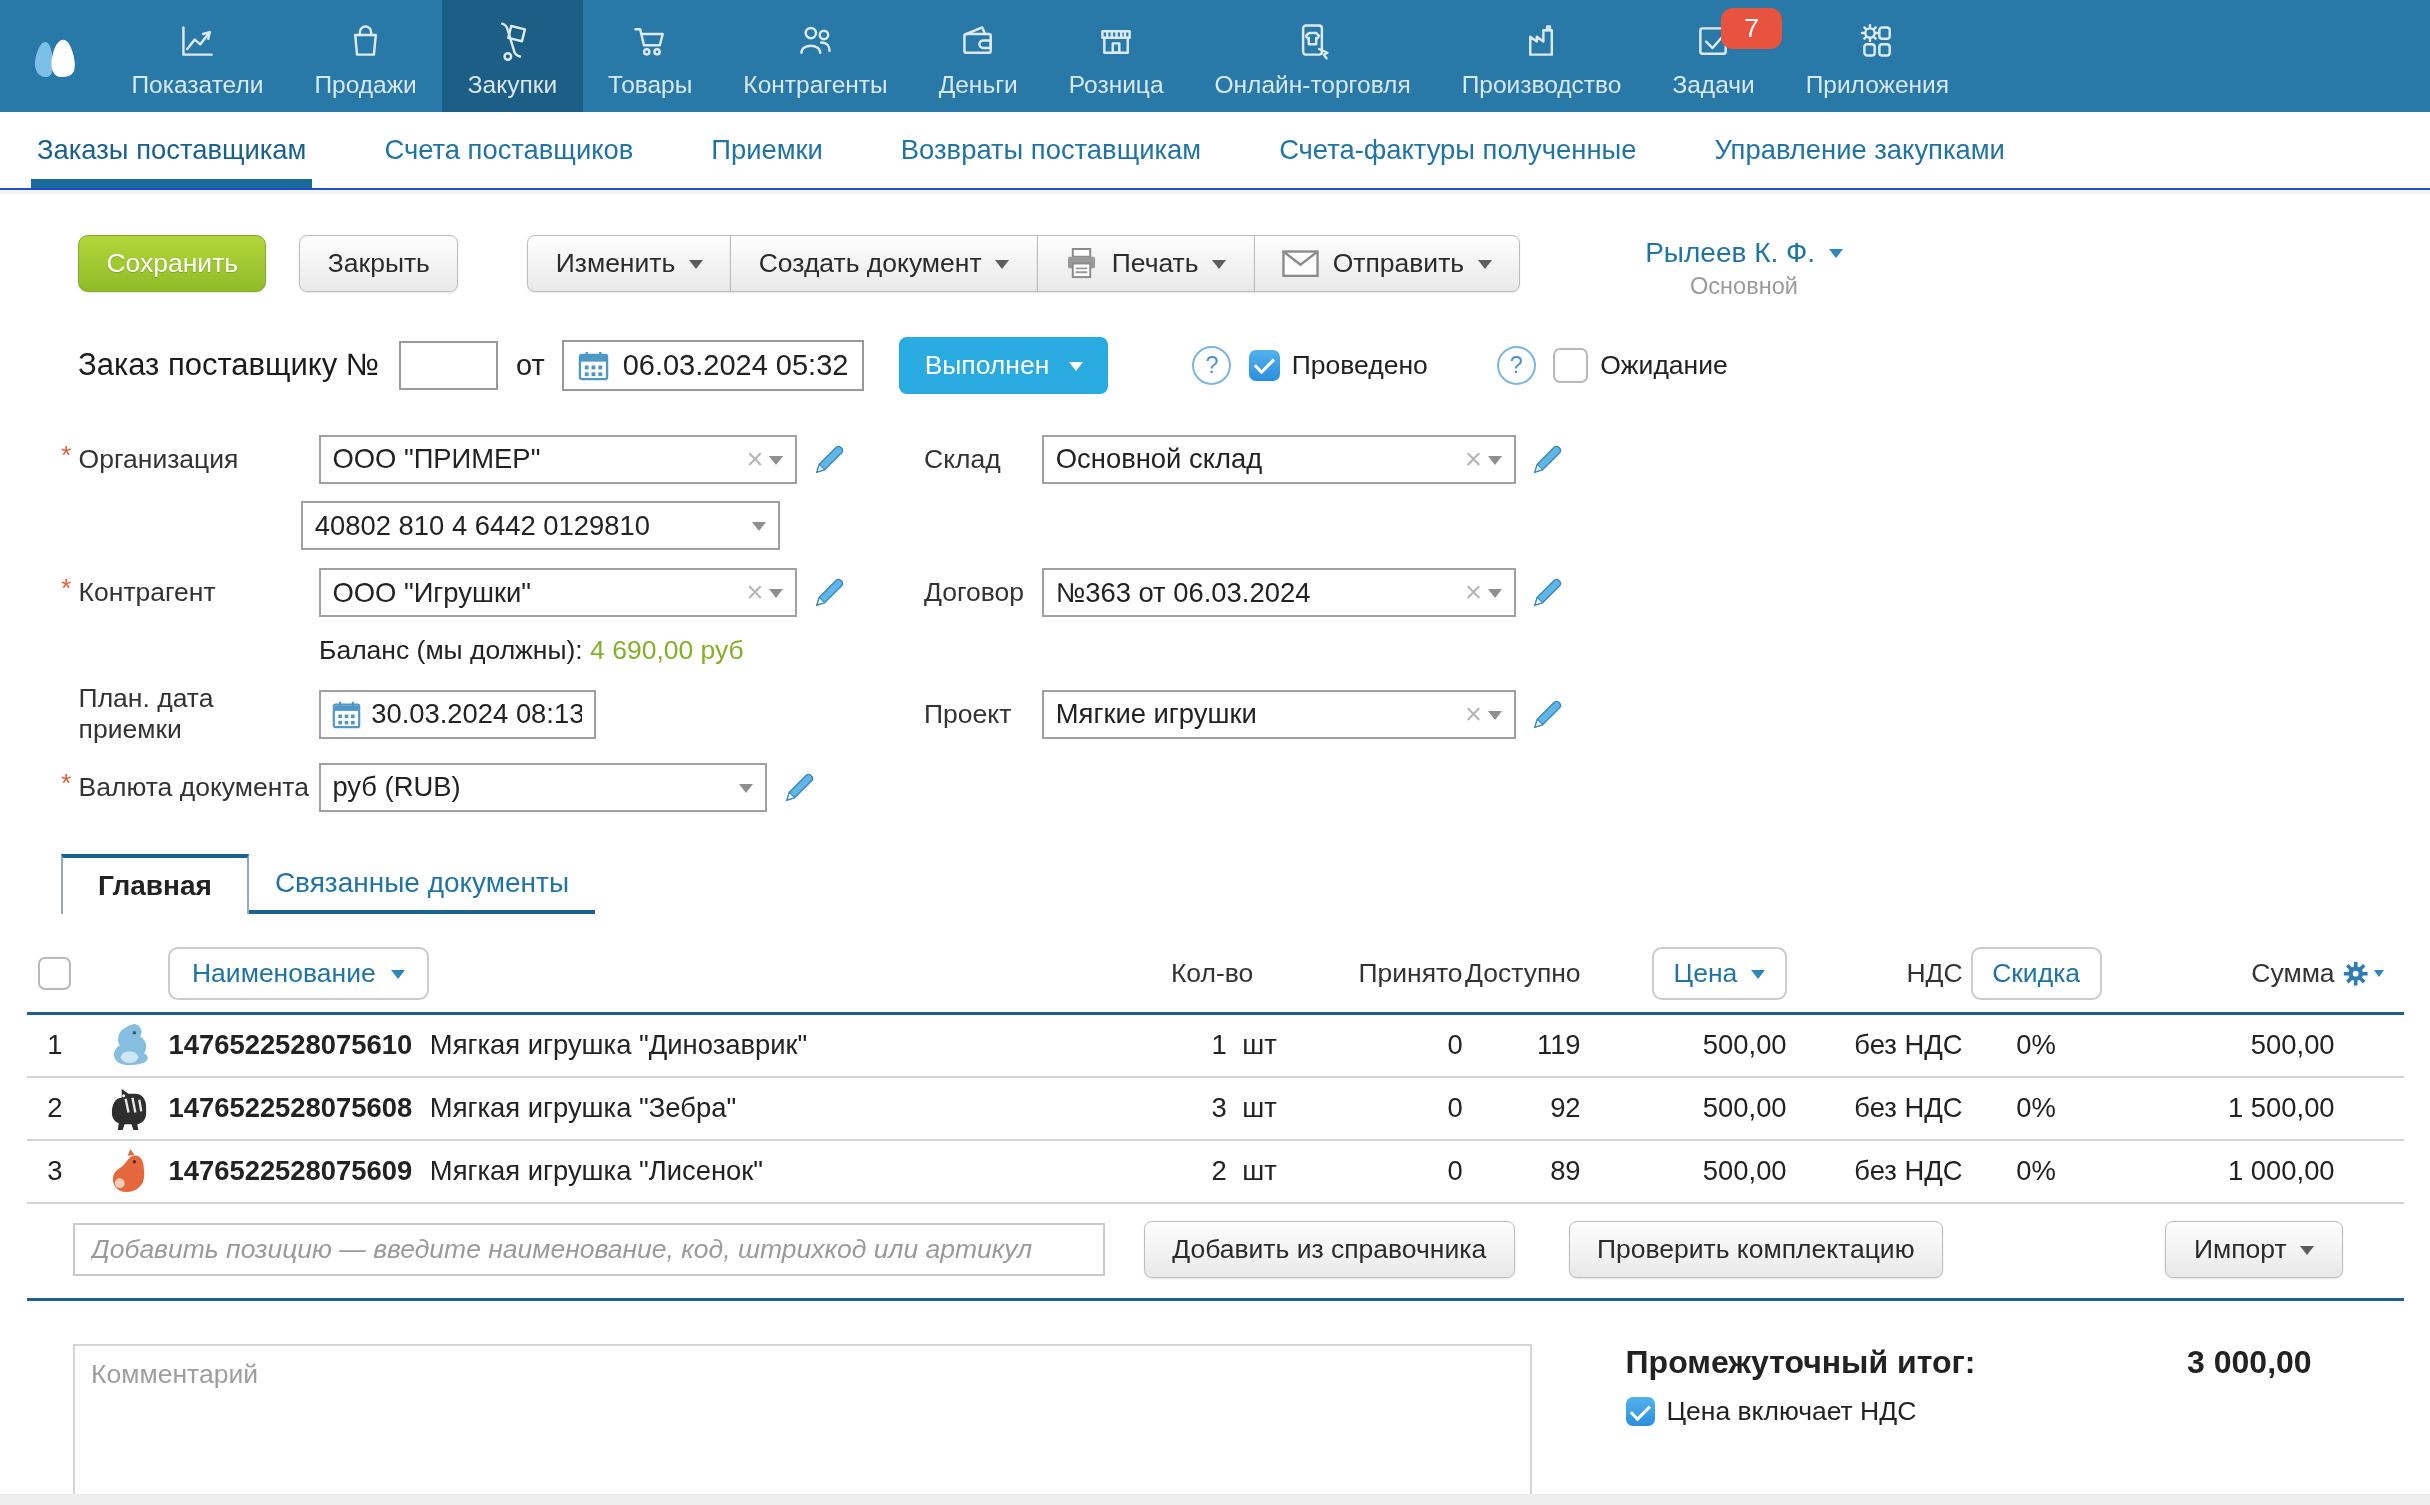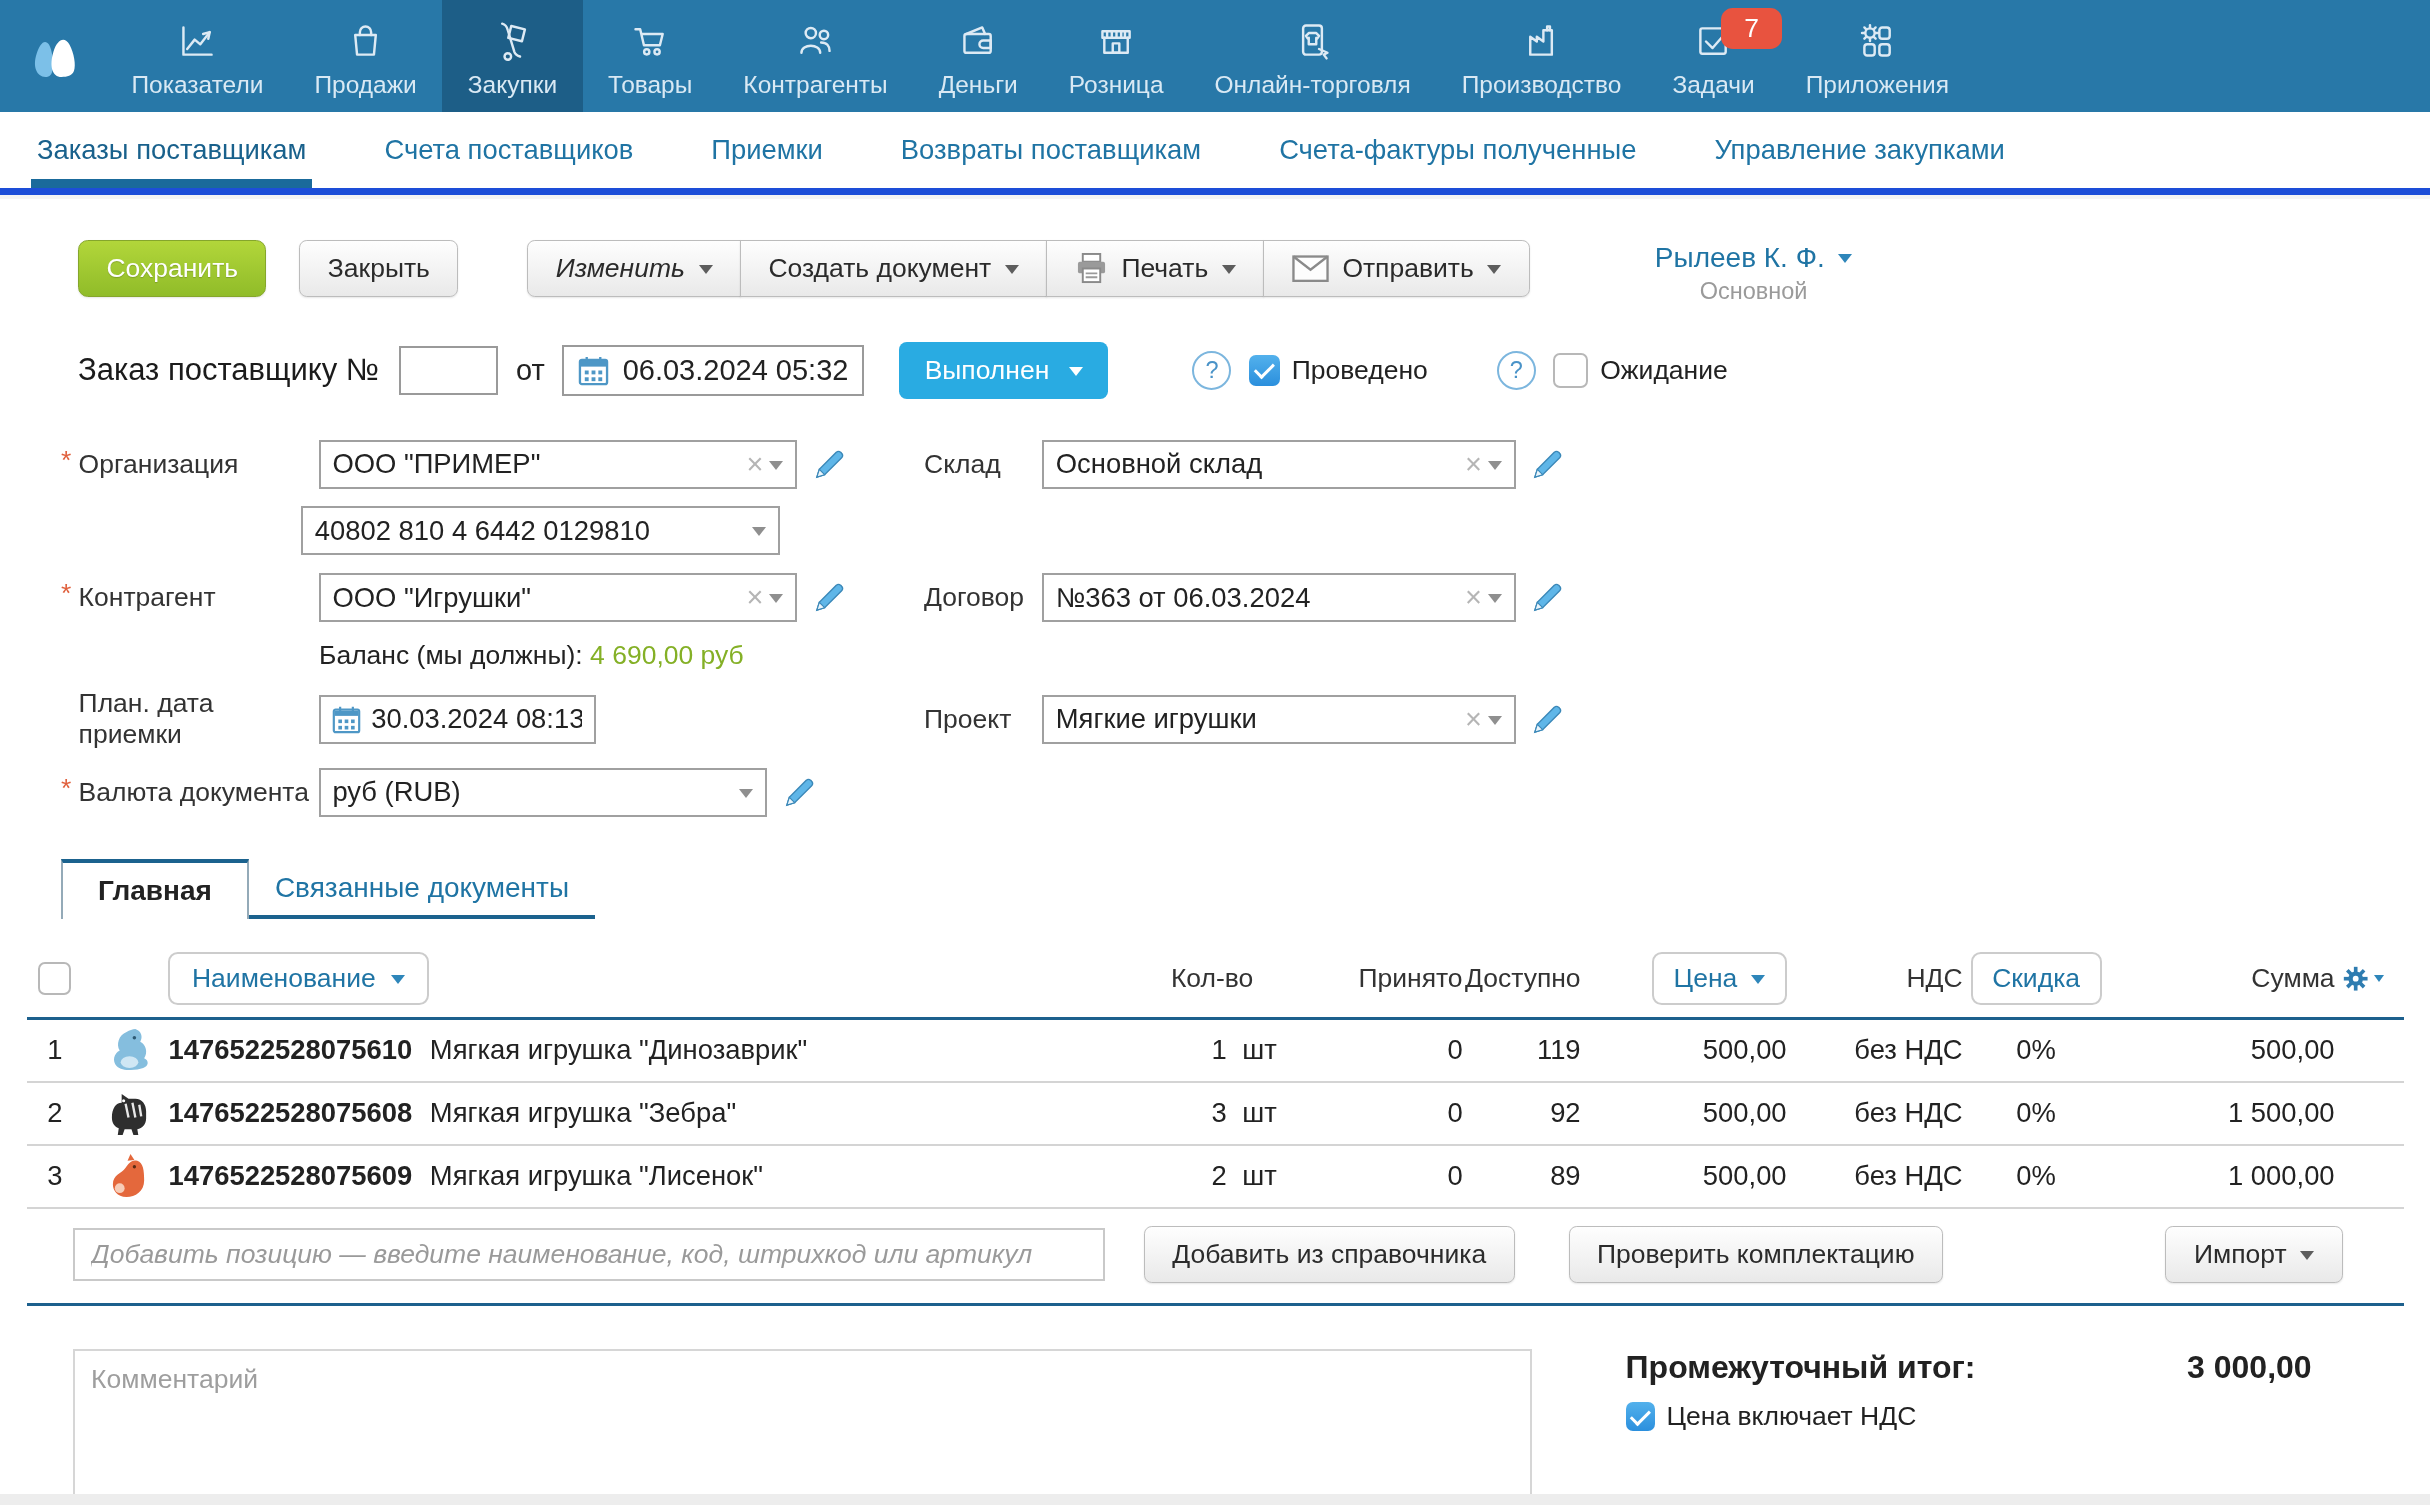--- a/index.html
+++ b/index.html
@@ -15,36 +15,36 @@
     padding:0 25.5px;gap:7.8px;cursor:pointer;position:relative;}
   .nav-item.active{background:#1d5e87;}
   .nav-label{font-size:24.5px;color:#d9e9f4;white-space:nowrap;}
   .nav-icon{height:51px;display:flex;align-items:flex-end;justify-content:center;}
   .nav-icon svg{stroke:#ddeaf4;fill:none;stroke-width:2.6;stroke-linecap:round;stroke-linejoin:round;}
   .nav-badge{position:absolute;top:7.8px;left:calc(50% + 7.8px);min-width:45px;height:41px;
     background:#e8533f;border-radius:11.8px;color:#fff;font-size:26.5px;display:flex;
     align-items:center;justify-content:center;padding:0 7.8px;}
   
   .subnav{height:76px;display:flex;align-items:stretch;padding-left:37px;
-    border-bottom:7px solid #1d4ed8;box-shadow:0 3.9px 0 #f4f4f4;}
+    border-bottom:2px solid #1d4ed8;box-shadow:0 3.9px 0 #f4f4f4;}
   .sub-item{display:flex;align-items:center;margin-right:78px;font-size:27.4px;
     color:#1f74a4;position:relative;cursor:pointer;white-space:nowrap;}
   .sub-item.active{color:#19618c;}
   .sub-item.active::after{content:"";position:absolute;left:-5.9px;right:-5.9px;bottom:0;height:8.8px;background:#1a6a9b;}
   
   .toolbar{display:flex;align-items:flex-start;padding:45px 0 0 78px;}
   .btn{height:57px;display:inline-flex;align-items:center;justify-content:center;
     padding:0 27.4px;font-size:26.5px;border:1px solid #bcbcbc;border-radius:7.8px;color:#2b2b2b;
     background:linear-gradient(#fefefe,#e9e9e9);box-shadow:0 1px 2px rgba(0,0,0,.10);
     cursor:pointer;white-space:nowrap;gap:13.7px;}
   .btn-green{background:linear-gradient(#b2d63a,#90bc29);border-color:#85a62b;color:#fff;
     border-radius:9.8px;text-shadow:0 1px 1px rgba(0,0,0,.18);}
   .btn-group{display:flex;margin-left:69px;}
   .btn-group .btn{border-radius:0;margin-left:-1px;}
-  .btn-group .btn:first-child{border-radius:7.8px 0 0 7.8px;margin-left:0;font-style:italic;}
+  .btn-group .btn:first-child{border-radius:7.8px 0 0 7.8px;margin-left:0;}
   .btn-group .btn:last-child{border-radius:0 7.8px 7.8px 0;}
   .caret-dn{width:0;height:0;border:7.8px solid transparent;border-top:9.8px solid #5d5d5d;margin-top:8.8px;}
   .caret-dn.white{border-top-color:#fff;}
   .caret-dn.blue{border-top-color:#2e86ba;}
   .caret-dn.gray{border-top-color:#8f8f8f;}
   .user-box{margin-left:125px;display:flex;flex-direction:column;align-items:center;padding-top:2px;}
   .user-name{color:#1f74a4;font-size:28px;display:flex;align-items:center;gap:13.7px;cursor:pointer;}
   .user-role{color:#9a9a9a;font-size:23.5px;margin-top:3.9px;}
   
   .dochead{display:flex;align-items:center;padding:37px 0 0 78px;}

